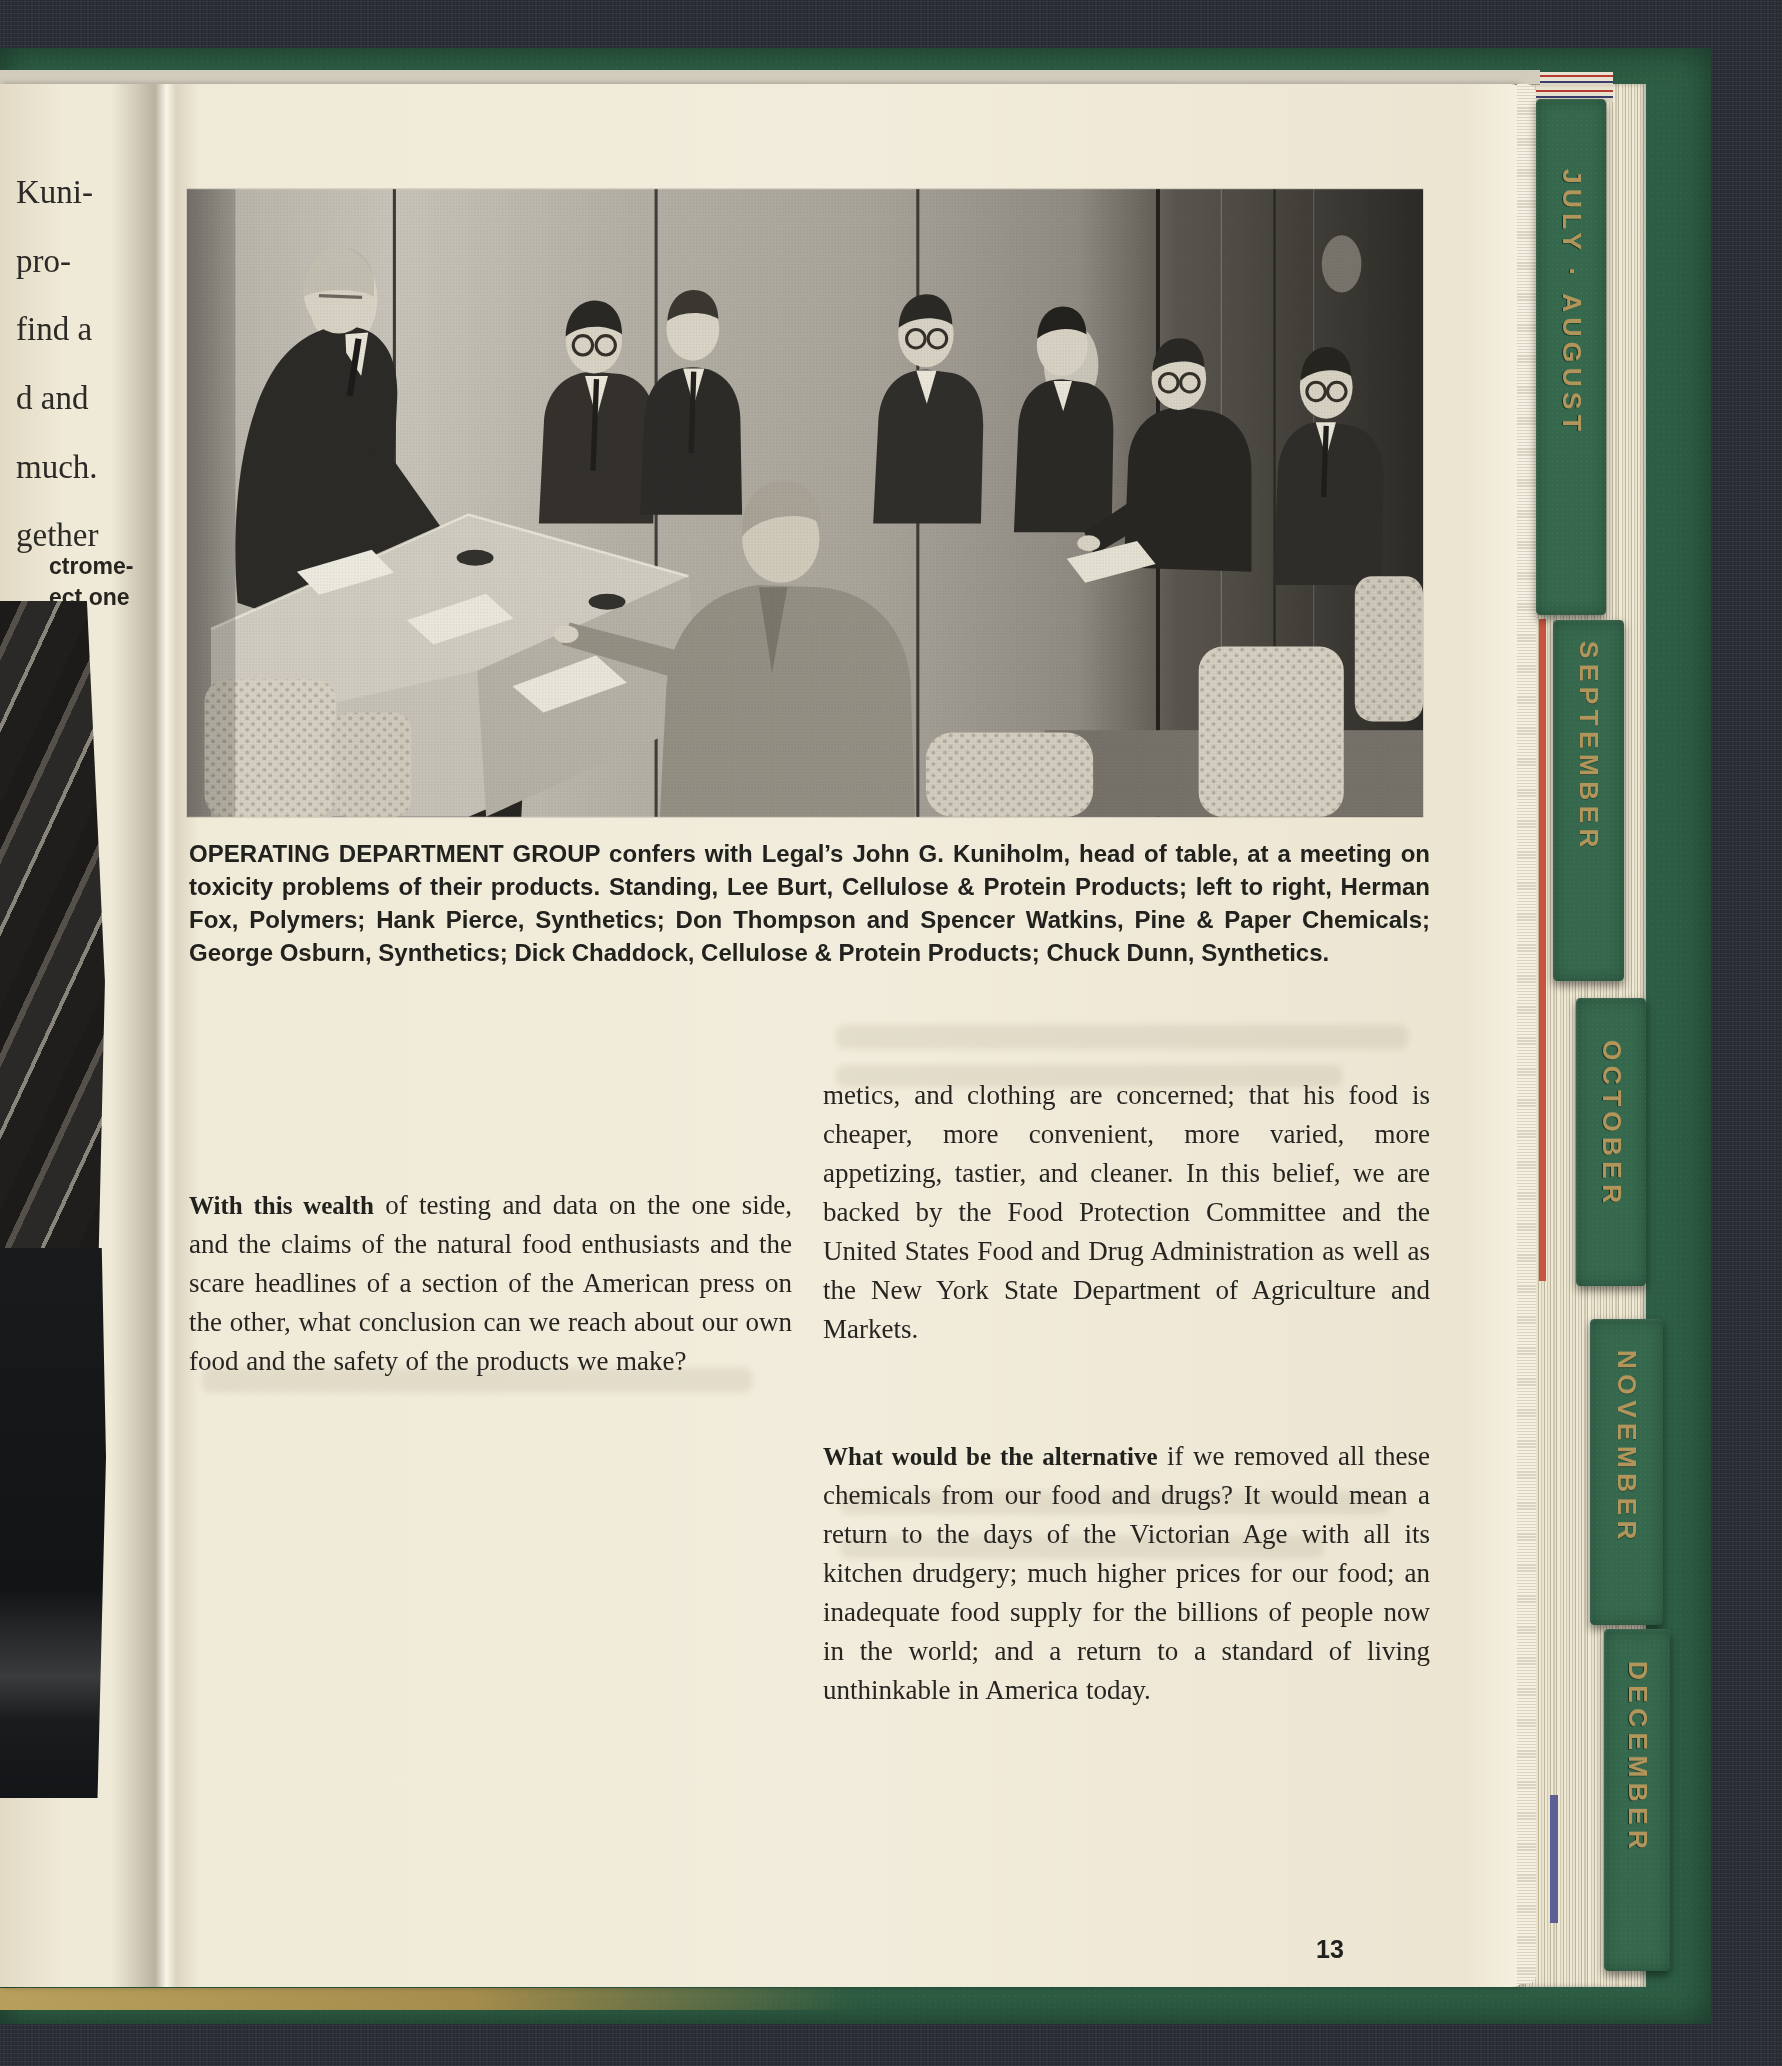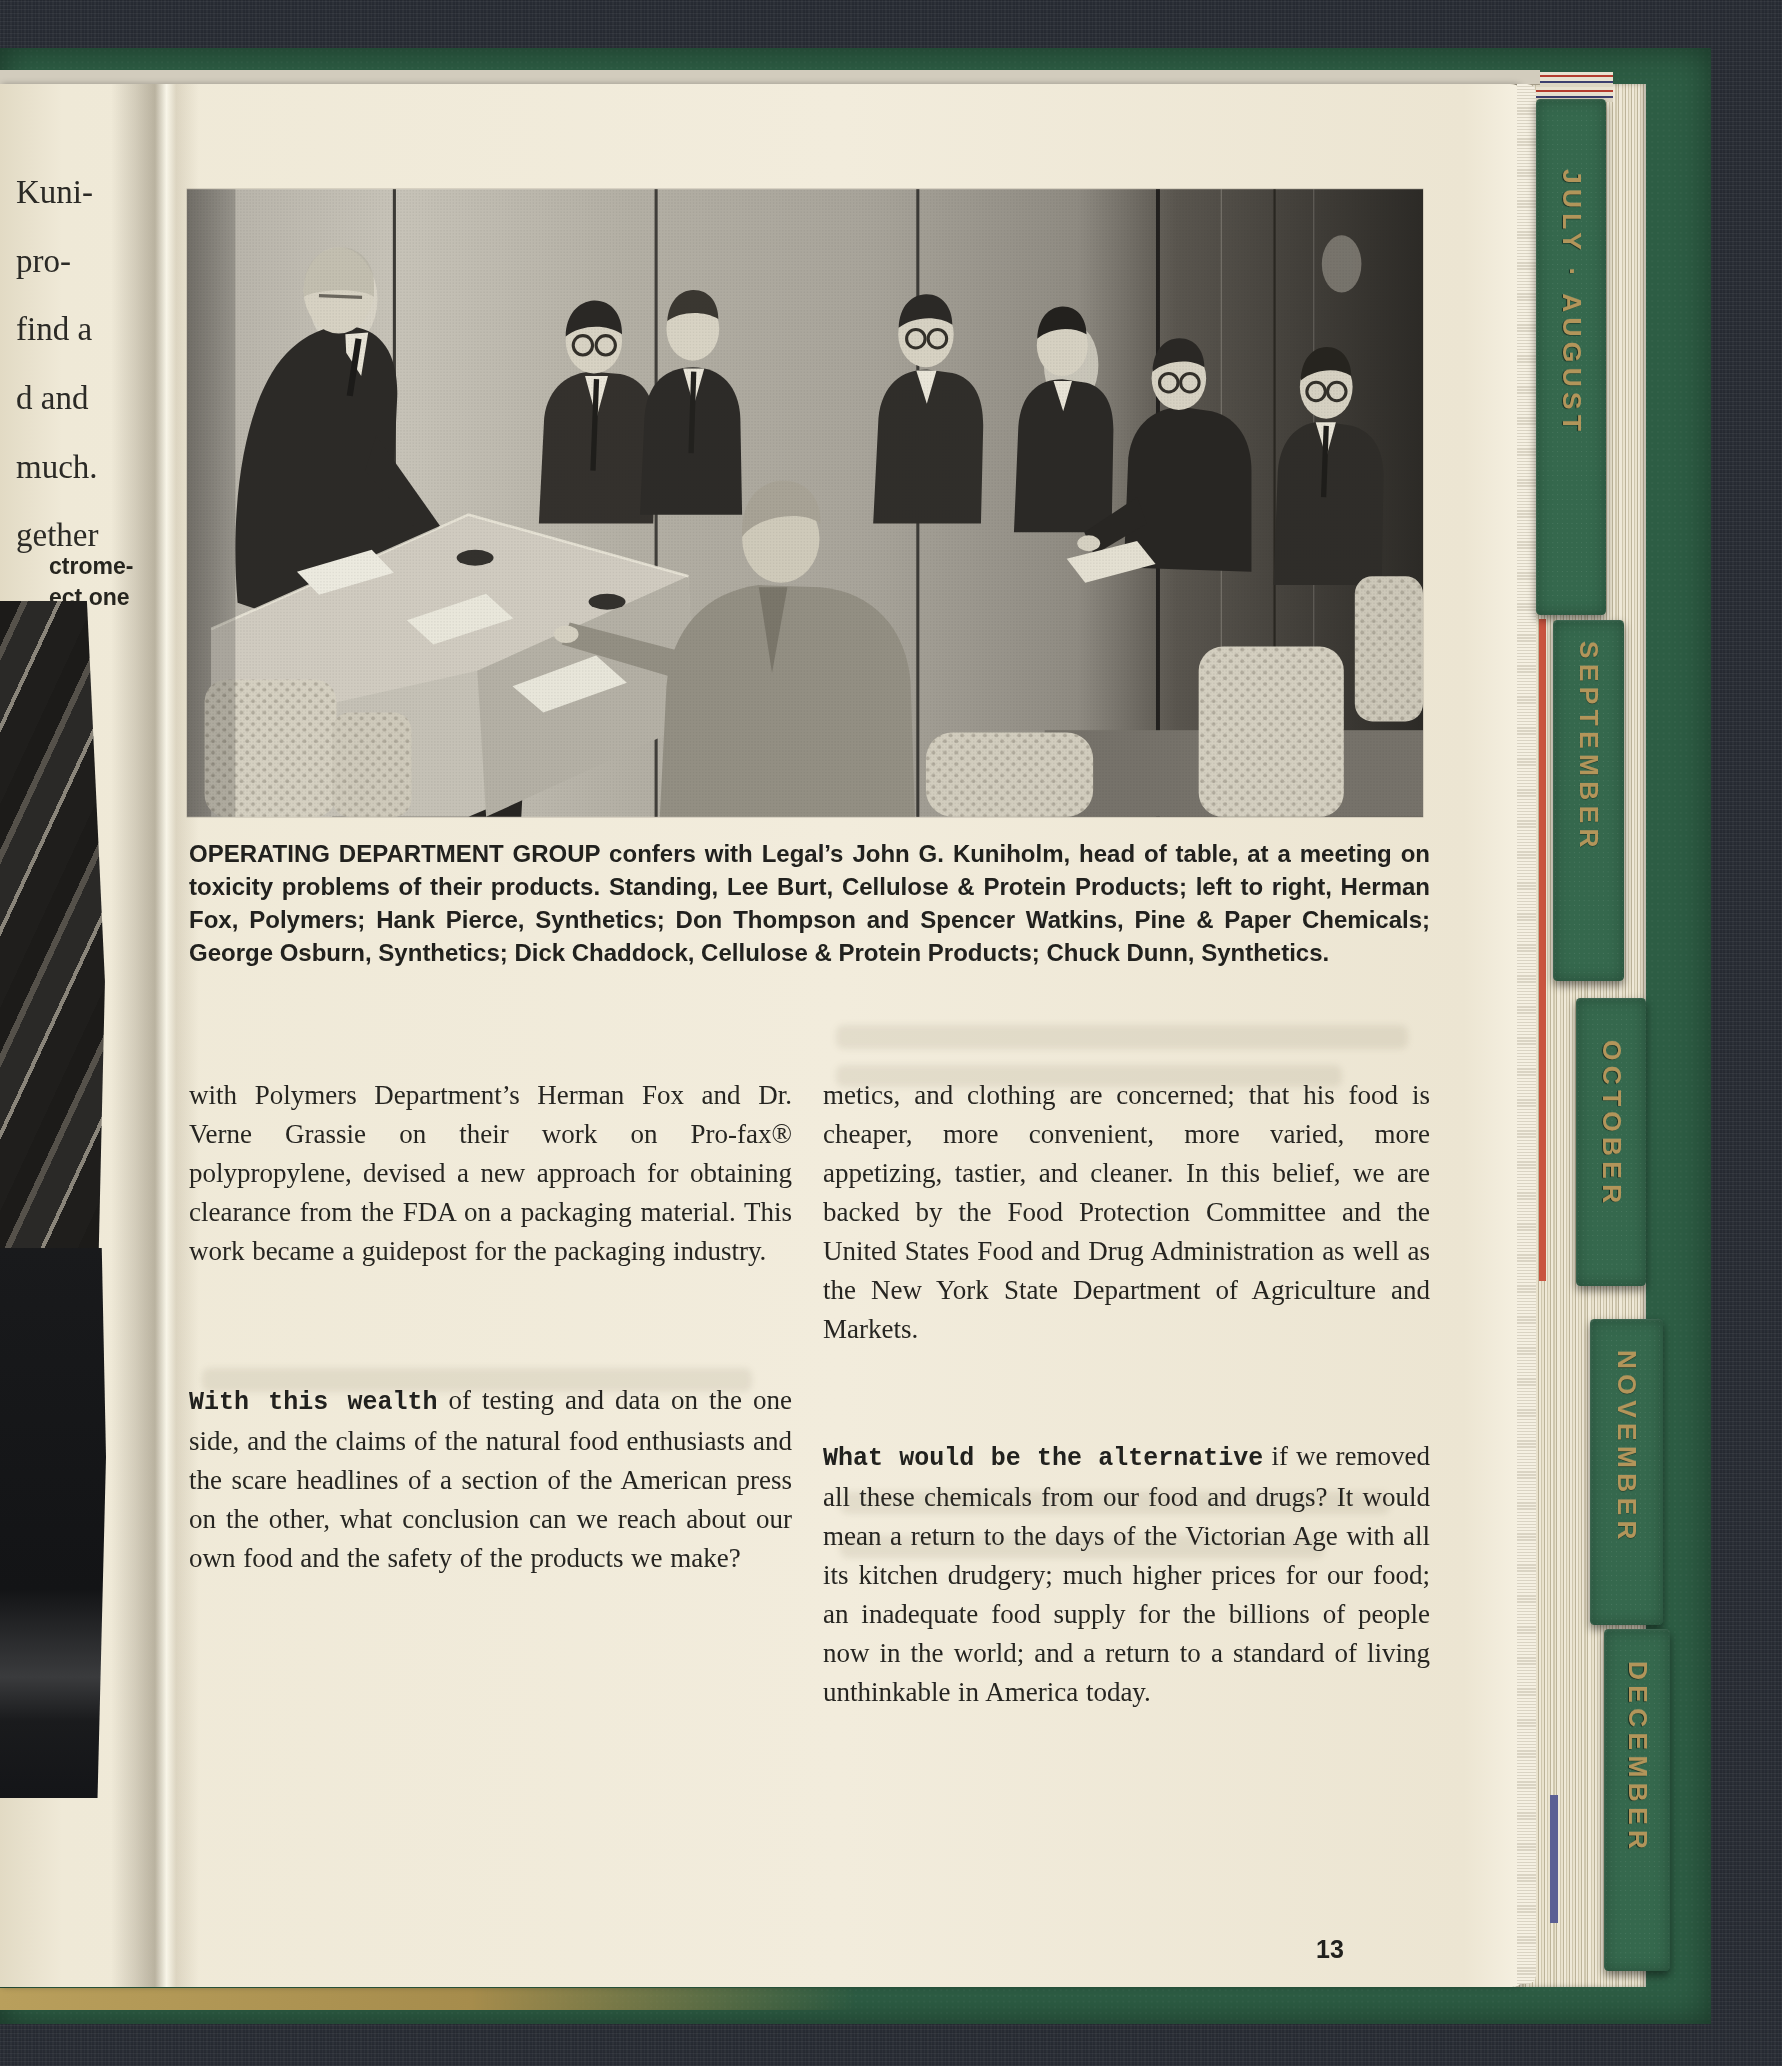--- a/index.html
+++ b/index.html
@@ -57,21 +57,21 @@
   
   .caption{position:absolute;left:189px;top:837px;width:1241px;
     font-family:"Liberation Sans", sans-serif;font-weight:bold;
     font-size:24px;line-height:33px;color:#21211e;text-align:justify;}
   
   .col{position:absolute;top:1076px;color:#262521;font-size:27px;line-height:39px;
     text-align:justify;word-spacing:0.9px;}
   .col p{margin:0;}
   .col-left{left:189px;width:603px;}
   .col-right{left:823px;width:607px;}
-  .col .lead{font-family:Liberation Mono, monospace;font-weight:bold;font-size:25px;color:#21211e;}
+  .col .lead{font-family:Liberation Serif, serif;font-weight:bold;font-size:25px;color:#21211e;}
   .p-gap-left{margin-top:110px !important;}
   .p-gap-right{margin-top:88px !important;}
   .p-indent{text-indent:42px;}
   .page-number{position:absolute;left:1316px;top:1935px;width:53px;
     font-family:"Liberation Sans", sans-serif;font-weight:bold;font-size:25px;color:#21211e;}
   
   .ghost{position:absolute;background:rgba(100,90,55,.10);filter:blur(3.1px);border-radius:8px;}
   
   .tab{position:absolute;border-radius:4.4px;
     background-color:#35684d;
@@ -274,21 +274,20 @@
     <span class="caption-lead">OPERATING DEPARTMENT GROUP</span><span> confers with Legal’s John G. Kuniholm, head of table, at a meeting on toxicity problems of their products. Standing, Lee Burt, Cellulose &amp; Protein Products; left to right, Herman Fox, Polymers; Hank Pierce, Synthetics; Don Thompson and Spencer Watkins, Pine &amp; Paper Chemicals; George Osburn, Synthetics; Dick Chaddock, Cellulose &amp; Protein Products; Chuck Dunn, Synthetics.</span>
   </div>
 
   <div class="ghost" style="left:836px;top:1025px;width:572px;height:24px;"></div>
   <div class="ghost" style="left:836px;top:1065px;width:506px;height:22px;"></div>
   <div class="ghost" style="left:202px;top:1368px;width:550px;height:24px;"></div>
   <div class="ghost" style="left:840px;top:1492px;width:550px;height:22px;"></div>
   <div class="ghost" style="left:840px;top:1536px;width:484px;height:22px;"></div>
 
   <div class="col col-left">
-    <p>with Polymers Department’s Herman Fox and Dr. Verne Grassie on their work on Pro-fax® polypropylene, devised a new approach for obtaining clearance from the FDA on a packaging material. This work became a guidepost for the packaging industry.</p>
     <p class="p-gap-left"><span class="lead">With this wealth</span><span> of testing and data on the one side, and the claims of the natural food enthusiasts and the scare headlines of a section of the American press on the other, what conclusion can we reach about our own food and the safety of the products we make?</span></p>
   </div>
   <div class="col col-right">
     <p>metics, and clothing are concerned; that his food is cheaper, more convenient, more varied, more appetizing, tastier, and cleaner. In this belief, we are backed by the Food Protection Committee and the United States Food and Drug Administration as well as the New York State Department of Agriculture and Markets.</p>
     <p class="p-gap-right"><span class="lead">What would be the alternative</span><span> if we removed all these chemicals from our food and drugs? It would mean a return to the days of the Victorian Age with all its kitchen drudgery; much higher prices for our food; an inadequate food supply for the billions of people now in the world; and a return to a standard of living unthinkable in America today.</span></p>
   </div>
 
   <div class="page-number">13</div>
 
   <div class="tab tab-jul">

